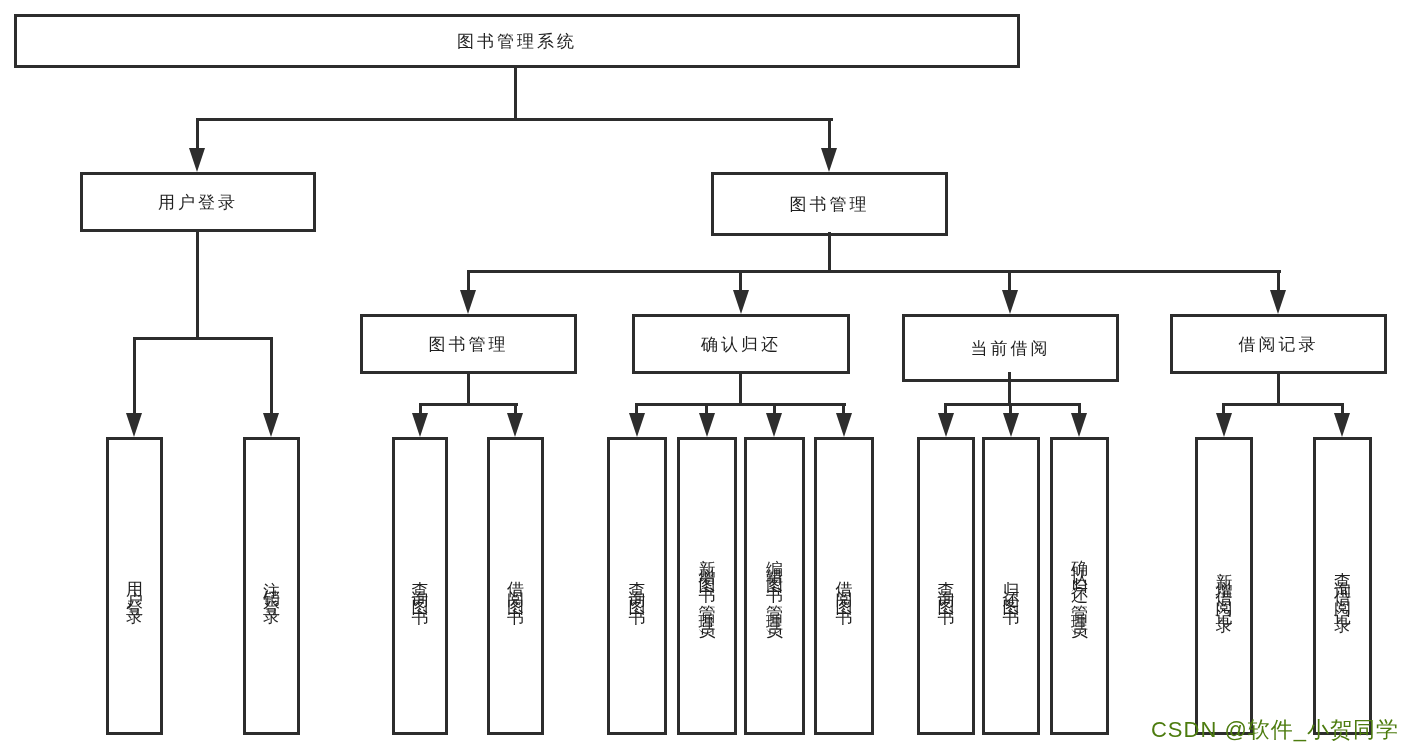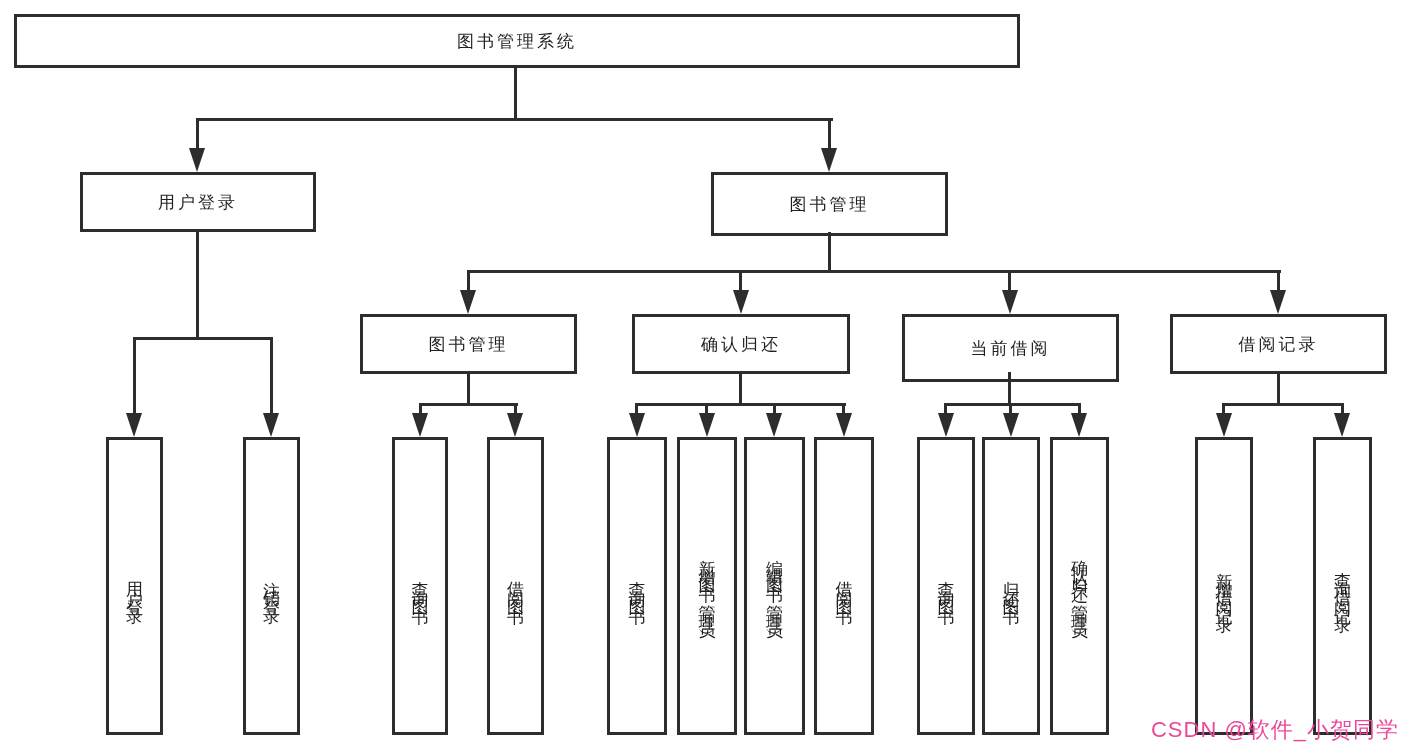--- a/index.html
+++ b/index.html
@@ -41,21 +41,21 @@
     width:0; height:0;
     border-left:8px solid transparent;
     border-right:8px solid transparent;
     border-top:24px solid #2d2d2d;
   }
   .watermark {
     position:absolute;
     right:6px;
     bottom:2px;
     font-size:22px;
-    color:#ec4899;
+    color:#4d7c0f;
     letter-spacing:1px;
     white-space:nowrap;
   }
 </style>
 </head>
 <body>
 
 <div class="canvas">
 
   <div class="box" style="left:14px;top:14px;width:1006px;height:54px">图书管理系统</div>

